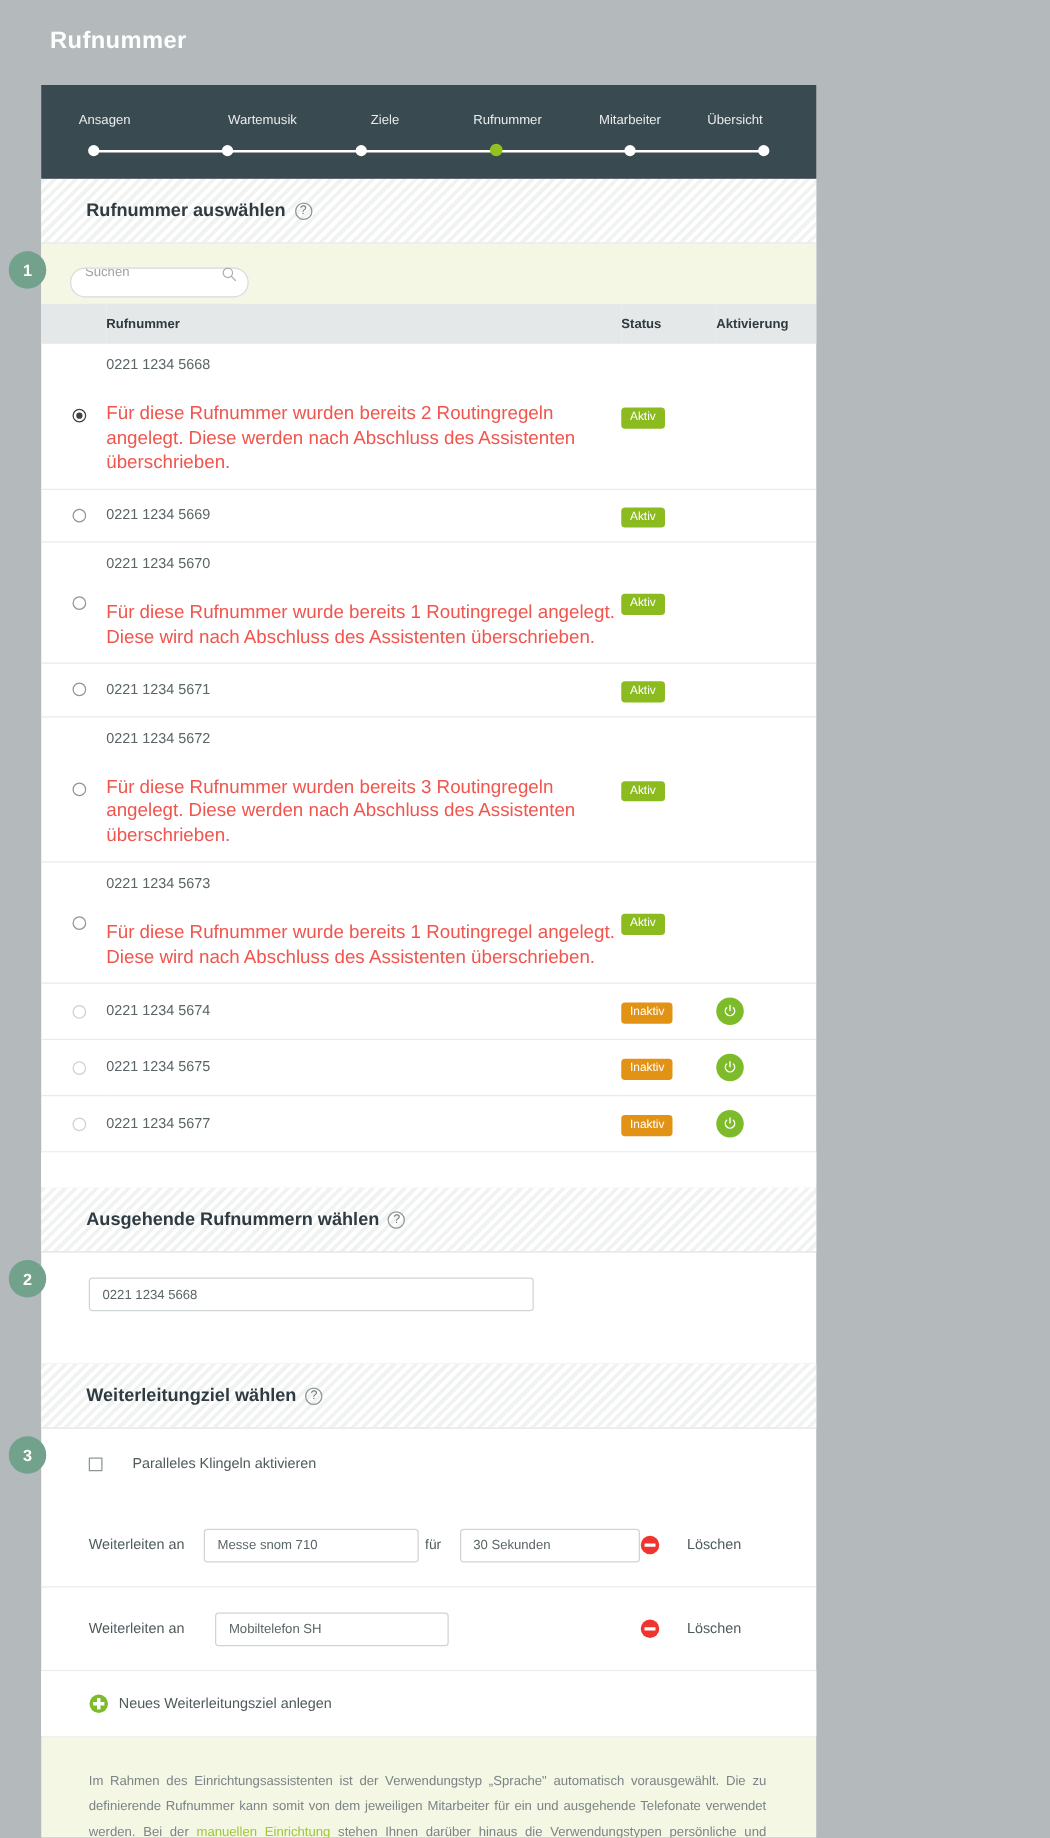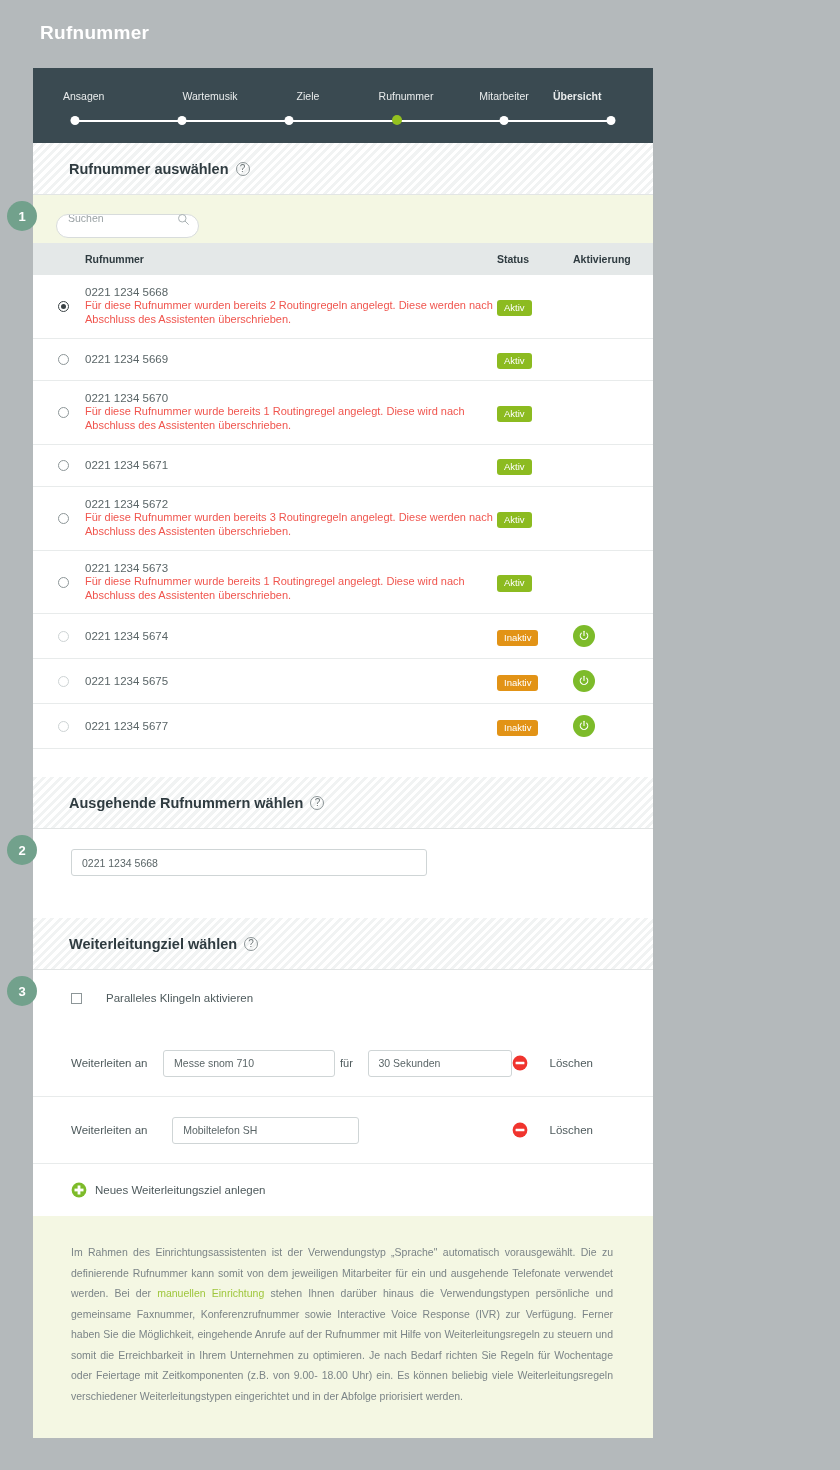--- a/index.html
+++ b/index.html
@@ -46,21 +46,21 @@
     display: flex;
     position: relative;
     padding: 0 30px;
   }
   .step {
     flex: 1;
     position: relative;
     text-align: center;
   }
   .step:first-child { text-align: left; }
-  .step:last-child { text-align: left; flex: 0 0 70px; font-weight: bold; }
+  .step:last-child { text-align: center; flex: 0 0 70px; }
   .step-label {
     color: #e9ecec;
     font-size: 10.5px;
     display: block;
     margin-bottom: 16px;
     white-space: nowrap;
   }
   .step-track {
     position: absolute;
     left: 42px; right: 42px;
@@ -206,23 +206,23 @@
     border-radius: 50%;
     background: #3a4245;
   }
   .radio.dim { border-color: #cdd3d4; }
 
   .num-main {
     font-size: 11.5px;
     color: #5a6567;
   }
   .num-note {
-    font-size: 11px;
+    font-size: 15px;
     color: #f0554e;
-    margin-top: 0;
+    margin-top: 23px;
     line-height: 1.3;
   }
 
   .badge {
     display: inline-block;
     color: #ffffff;
     font-size: 9.5px;
     padding: 3px 7px 4px;
     border-radius: 3px;
     line-height: 1;

